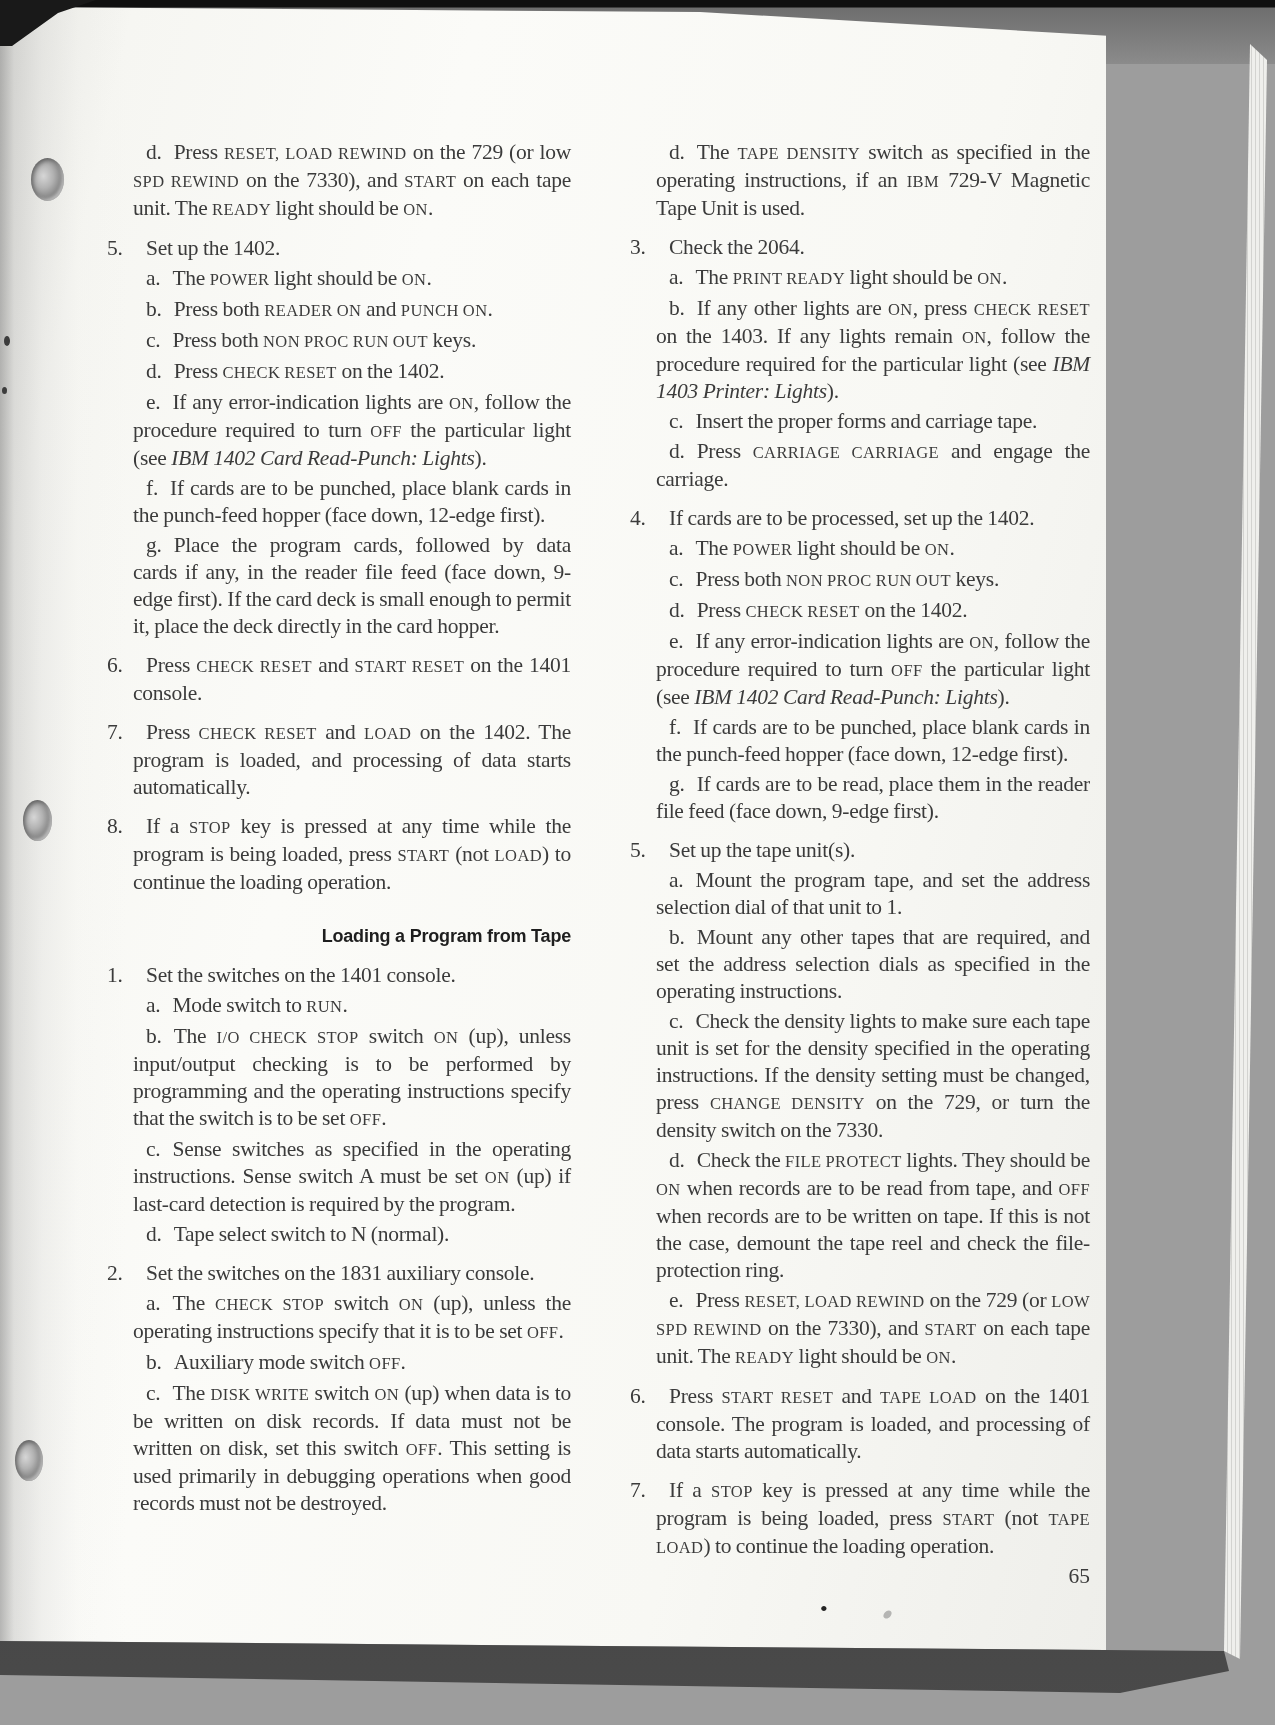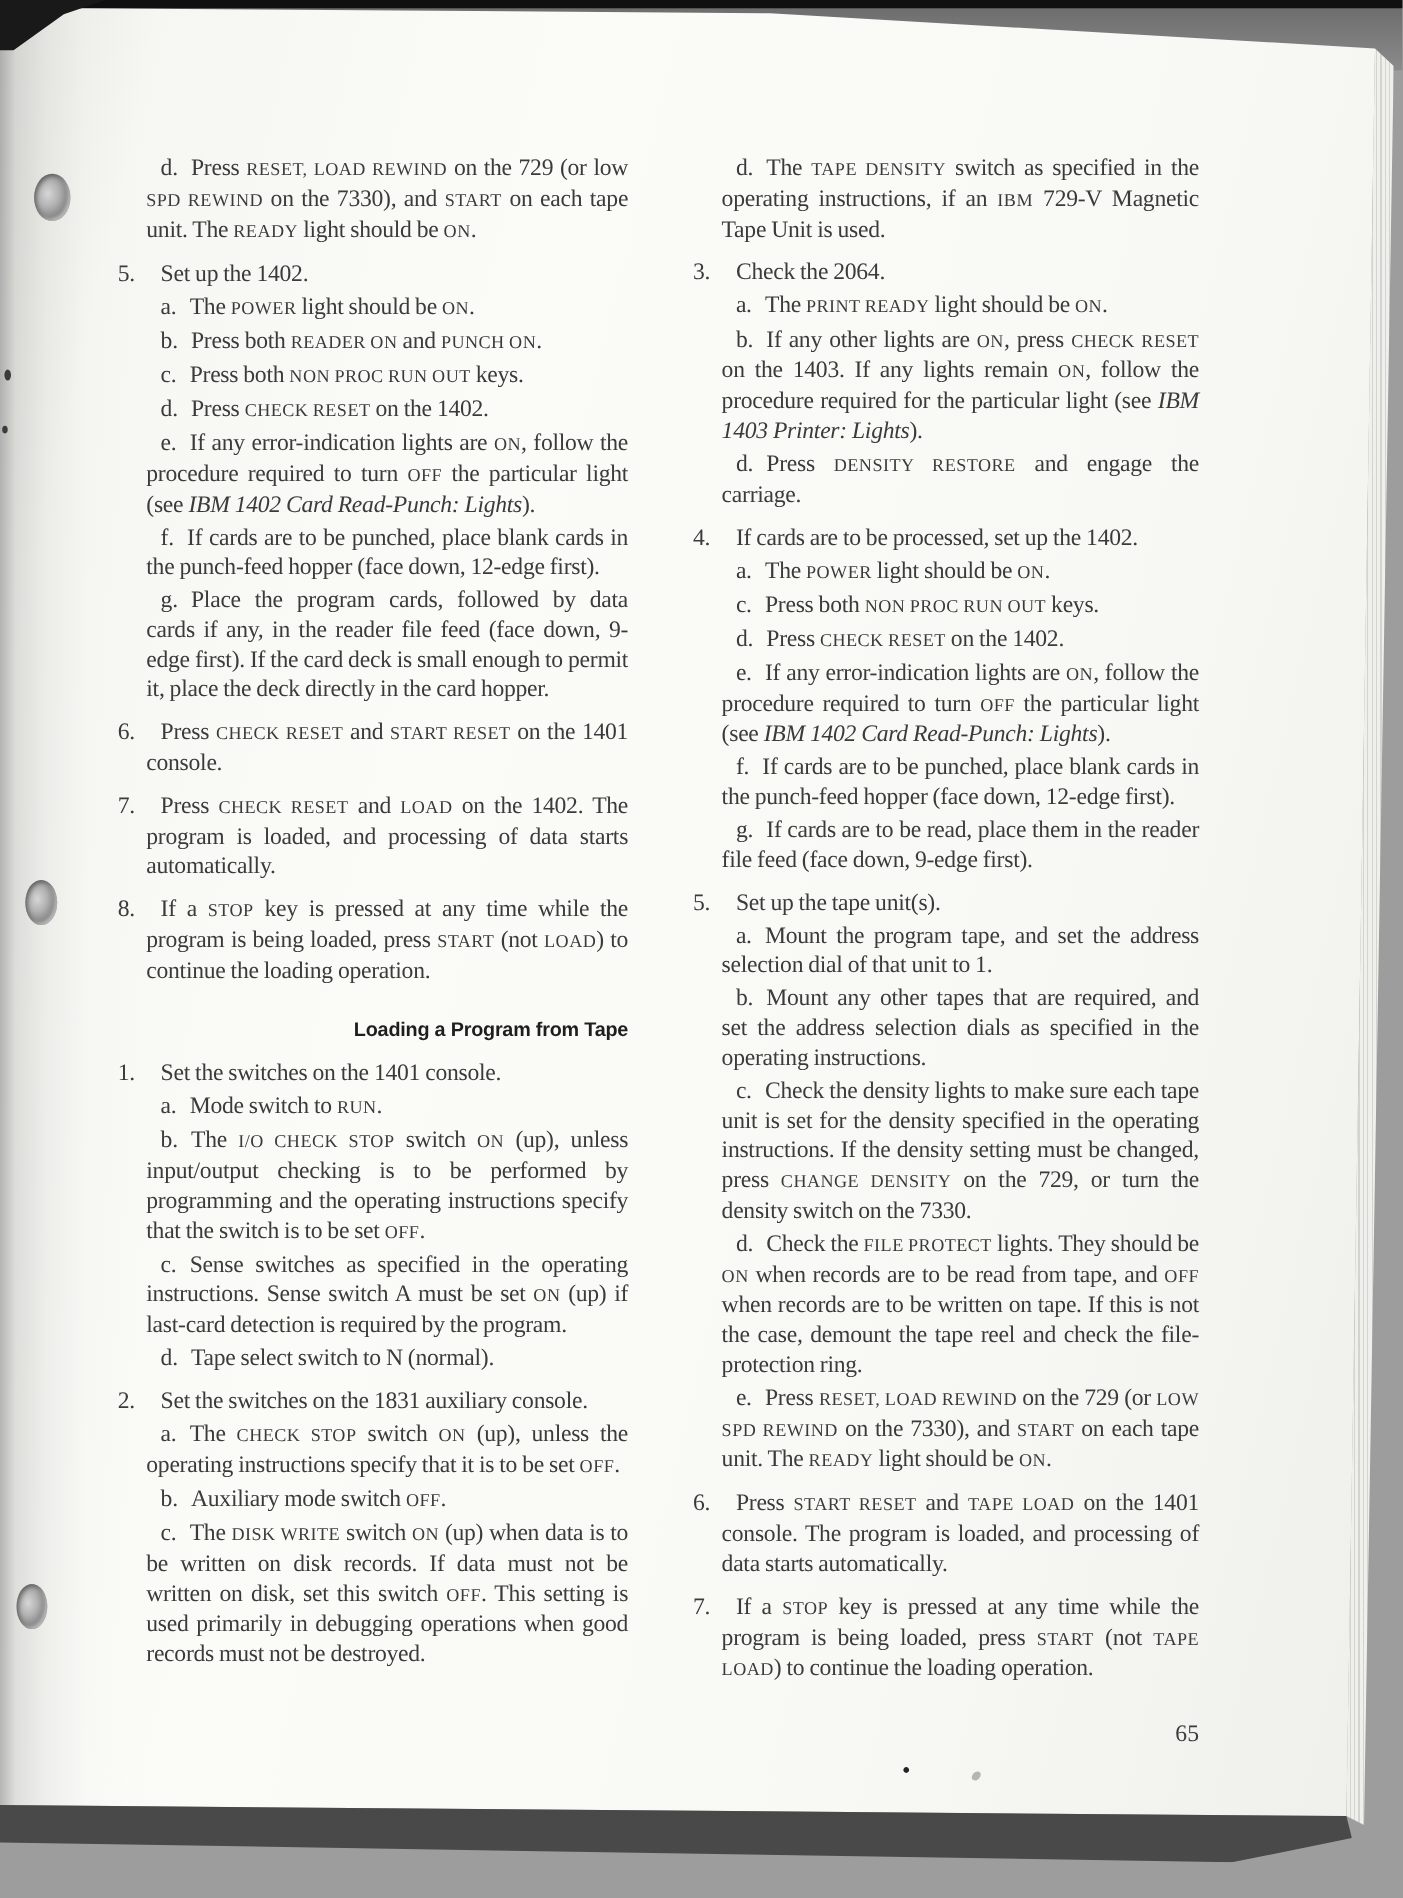--- a/index.html
+++ b/index.html
@@ -7,21 +7,21 @@
     width:1275px;height:1725px;position:relative;overflow:hidden;
     background:#9d9d9d;
     font-family:"Liberation Serif", serif;
   }
   
   .backdrop-top{
     position:absolute;left:0;top:0;width:1275px;height:64px;z-index:1;
     background:linear-gradient(to bottom,#0e0e0e 0,#0e0e0e 7px,#6e6e6e 8px,#8b8b8b 64px);
   }
   .page{
-    position:absolute;left:0;top:0;width:1275px;height:1725px;z-index:2;
+    position:absolute;left:0;top:0;width:1106px;height:1725px;z-index:2;
     background:linear-gradient(103deg,#e8e8e4 0%,#f6f6f2 9%,#fbfbf8 32%,#f8f8f4 68%,#eeeeea 100%);
     clip-path:polygon(0 7px,700px 12px,1250px 44px,1224px 1651px,0 1641px);
   }
   .binding-shade{
     position:absolute;left:0;top:0;width:130px;height:1725px;
     background:linear-gradient(to right,rgba(125,125,125,.55) 0,rgba(160,160,160,.30) 14px,rgba(185,185,185,.17) 42px,rgba(225,225,222,.07) 78px,rgba(255,255,255,0) 128px);
   }
   .fore-edge{
     position:absolute;left:0;top:0;width:1275px;height:1725px;z-index:2;
     background:repeating-linear-gradient(to right,#efefec 0 3px,#d3d3d0 3px 4px);
@@ -120,21 +120,22 @@
       <div class="block numbered"><span class="num-label">2.</span><span>Set the switches on the 1831 auxiliary console.</span></div>
       <div class="block lettered"><span class="let-label">a.</span><span>The </span><span class="sc">CHECK STOP</span><span> switch </span><span class="sc">ON</span><span> (up), unless the operating instructions specify that it is to be set </span><span class="sc">OFF</span><span>.</span></div>
       <div class="block lettered"><span class="let-label">b.</span><span>Auxiliary mode switch </span><span class="sc">OFF</span><span>.</span></div>
       <div class="block lettered"><span class="let-label">c.</span><span>The </span><span class="sc">DISK WRITE</span><span> switch </span><span class="sc">ON</span><span> (up) when data is to be written on disk records. If data must not be written on disk, set this switch </span><span class="sc">OFF</span><span>. This setting is used primarily in debugging operations when good records must not be destroyed.</span></div>
     </div>
   <div class="col" id="col-right">
       <div class="block lettered"><span class="let-label">d.</span><span>The </span><span class="sc">TAPE DENSITY</span><span> switch as specified in the operating instructions, if an </span><span class="sc">IBM</span><span> 729-V Magnetic Tape Unit is used.</span></div>
       <div class="block numbered"><span class="num-label">3.</span><span>Check the 2064.</span></div>
       <div class="block lettered"><span class="let-label">a.</span><span>The </span><span class="sc">PRINT READY</span><span> light should be </span><span class="sc">ON</span><span>.</span></div>
       <div class="block lettered"><span class="let-label">b.</span><span>If any other lights are </span><span class="sc">ON</span><span>, press </span><span class="sc">CHECK RESET</span><span> on the 1403. If any lights remain </span><span class="sc">ON</span><span>, follow the procedure required for the particular light (see </span><span class="i">IBM 1403 Printer: Lights</span><span>).</span></div>
-      <div class="block lettered"><span class="let-label">d.</span><span>Press </span><span class="sc">DENSITY RESTORE</span><span> and engage the carriage.</span></div>
+      <div class="block lettered"><span class="let-label">c.</span><span>Insert the proper forms and carriage tape.</span></div>
+      <div class="block lettered"><span class="let-label">d.</span><span>Press </span><span class="sc">CARRIAGE CARRIAGE</span><span> and engage the carriage.</span></div>
       <div class="block numbered"><span class="num-label">4.</span><span>If cards are to be processed, set up the 1402.</span></div>
       <div class="block lettered"><span class="let-label">a.</span><span>The </span><span class="sc">POWER</span><span> light should be </span><span class="sc">ON</span><span>.</span></div>
       <div class="block lettered"><span class="let-label">c.</span><span>Press both </span><span class="sc">NON PROC RUN OUT</span><span> keys.</span></div>
       <div class="block lettered"><span class="let-label">d.</span><span>Press </span><span class="sc">CHECK RESET</span><span> on the 1402.</span></div>
       <div class="block lettered"><span class="let-label">e.</span><span>If any error-indication lights are </span><span class="sc">ON</span><span>, follow the procedure required to turn </span><span class="sc">OFF</span><span> the particular light (see </span><span class="i">IBM 1402 Card Read-Punch: Lights</span><span>).</span></div>
       <div class="block lettered"><span class="let-label">f.</span><span>If cards are to be punched, place blank cards in the punch-feed hopper (face down, 12-edge first).</span></div>
       <div class="block lettered"><span class="let-label">g.</span><span>If cards are to be read, place them in the reader file feed (face down, 9-edge first).</span></div>
       <div class="block numbered"><span class="num-label">5.</span><span>Set up the tape unit(s).</span></div>
       <div class="block lettered"><span class="let-label">a.</span><span>Mount the program tape, and set the address selection dial of that unit to 1.</span></div>
       <div class="block lettered"><span class="let-label">b.</span><span>Mount any other tapes that are required, and set the address selection dials as specified in the operating instructions.</span></div>

